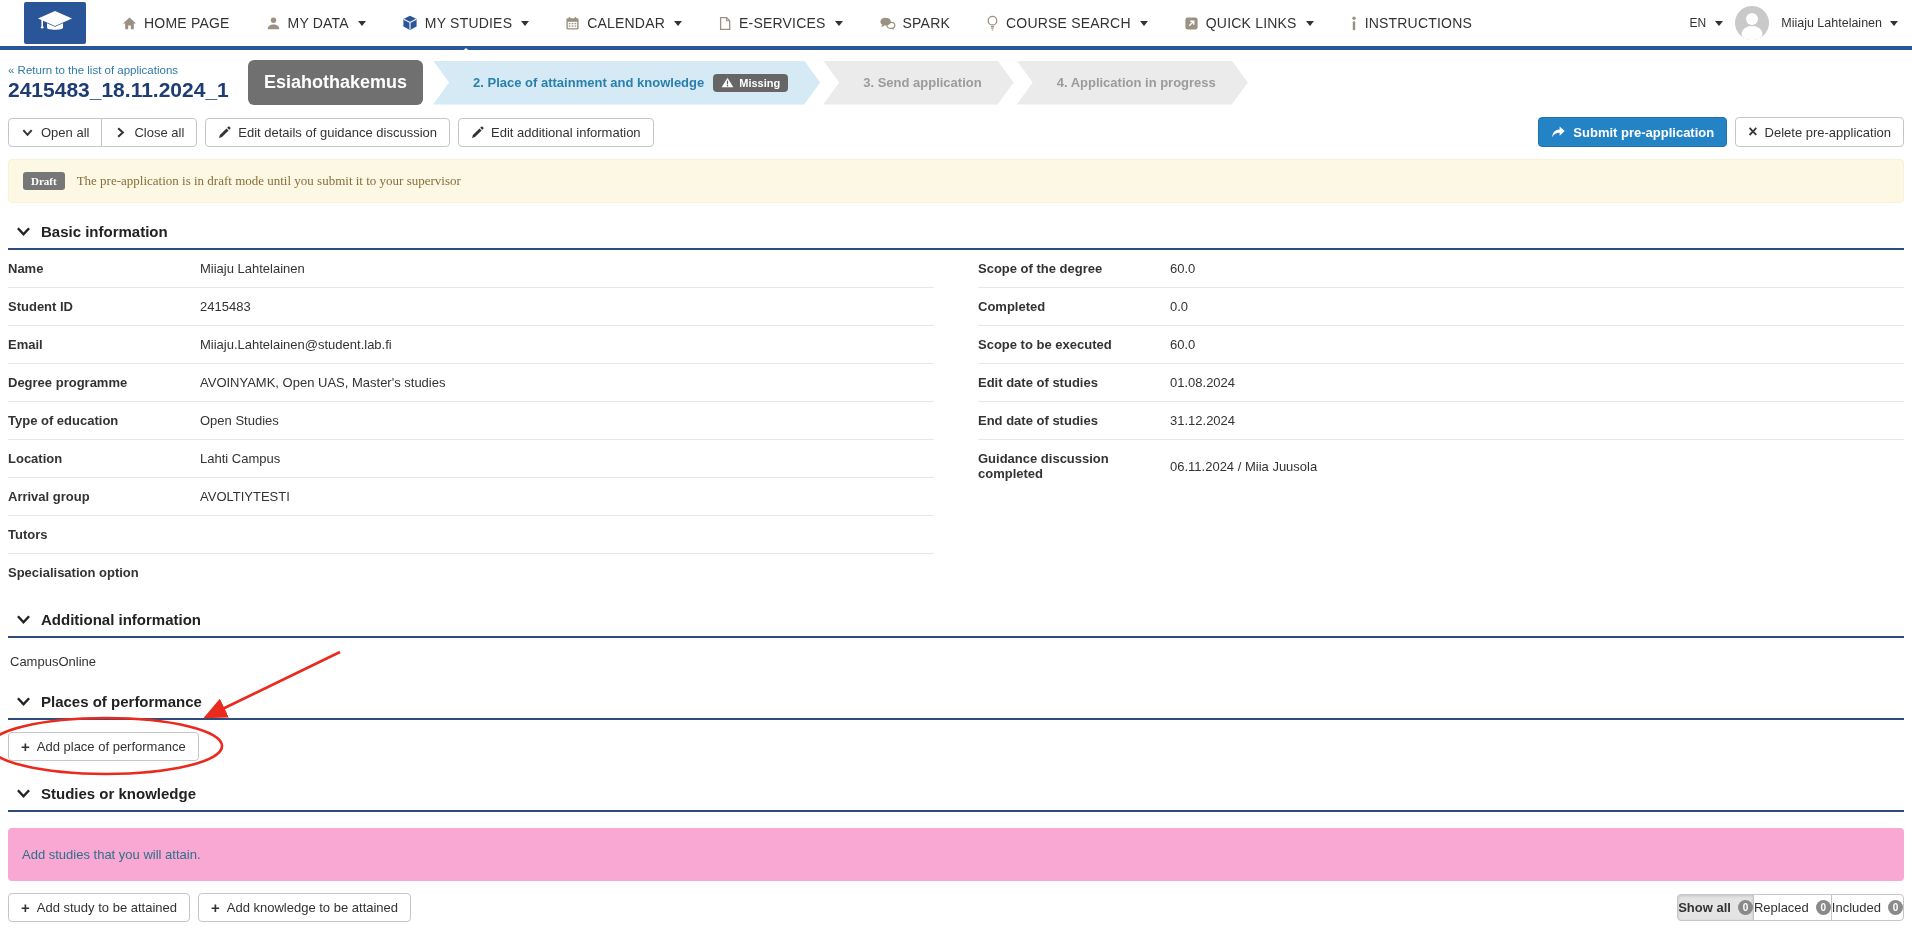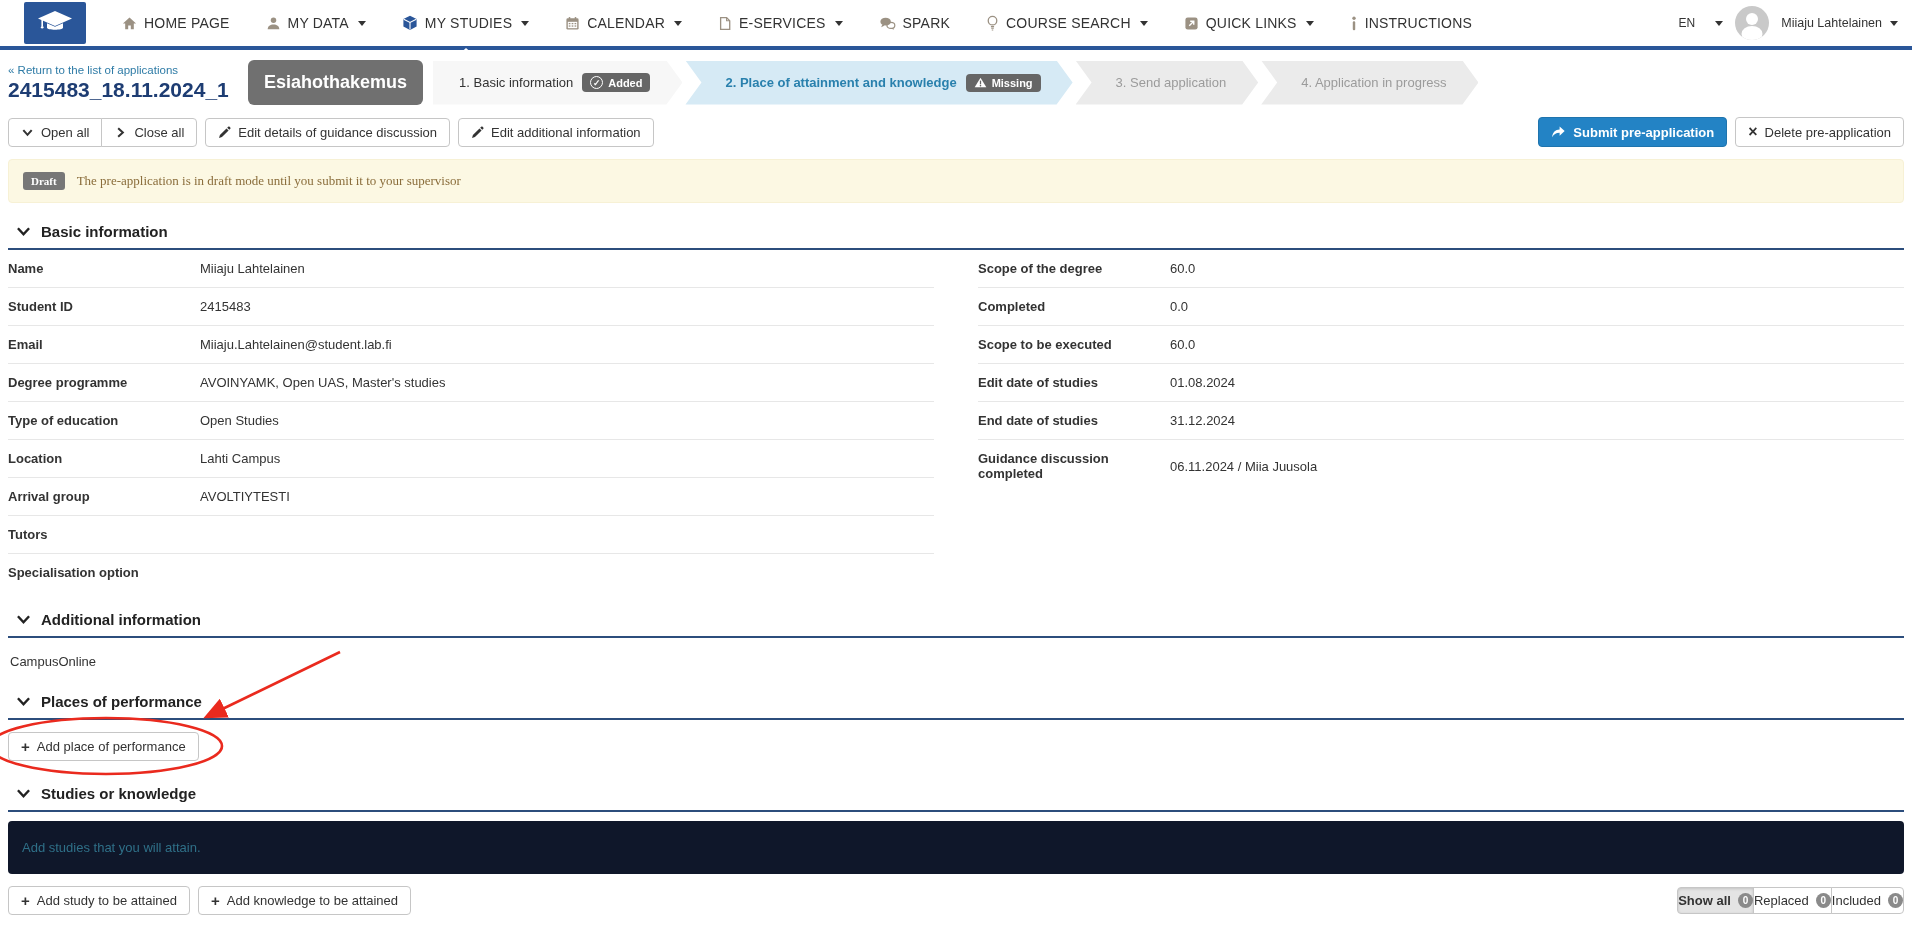--- a/index.html
+++ b/index.html
@@ -11,34 +11,34 @@
   
   .topnav { display: flex; align-items: center; height: 50px; border-bottom: 4px solid #2a5699; background: #fff; padding-right: 14px; }
   .logo { width: 62px; height: 42px; background: #2a5699; border-radius: 2px; margin-left: 24px; display: flex; align-items: center; justify-content: center; cursor: pointer; }
   .nav-items { display: flex; align-items: center; }
   .nav-item { display: flex; align-items: center; gap: 7px; margin-left: 36px; font-size: 14px; letter-spacing: .2px; color: #333; cursor: pointer; text-decoration: none; position: relative; height: 58px; }
   .nav-item.active { font-weight: normal; }
   .nav-item.active::after { content:""; position:absolute; bottom:-4px; left:50%; transform:translateX(-50%);
     border-left:9px solid transparent; border-right:9px solid transparent; border-bottom:8px solid #fff; }
   .caret { display:inline-block; width:0; height:0; border-left:4px solid transparent; border-right:4px solid transparent; border-top:5px solid #333; margin-left:2px; }
   .nav-right { margin-left: auto; display: flex; align-items: center; gap: 12px; }
-  .lang { display:flex; align-items:center; gap:18px; font-size:12px; cursor:pointer;justify-content:center; }
+  .lang { display:flex; align-items:center; gap:7px; font-size:12px; cursor:pointer;justify-content:center; }
   .avatar { width: 34px; height: 34px; border-radius: 50%; background: #c9c9c9; overflow: hidden; display:flex; align-items:flex-end; justify-content:center; }
   .username { display:flex; align-items:center; gap:6px; font-size:12.5px; cursor:pointer; }
   
   .page-head { display: flex; align-items: center; padding: 10px 8px 6px 8px; }
   .head-left { display:flex; flex-direction:column; margin-right: 12px; min-width: 228px; }
   .return-link { font-size: 11.5px; color: #2e7ba6; cursor: pointer; text-decoration: none; }
   .app-id { font-size: 21px; font-weight: bold; color: #1e3d73; margin-top: 2px; white-space: nowrap; }
   .form-chip { background: #707070; color: #fff; font-weight: bold; font-size: 18px; padding: 12px 16px; border-radius: 6px; white-space: nowrap; }
   .wizard { display: flex; align-items: stretch; height: 44px; margin-left: 10px; }
   .step { display: flex; align-items: center; gap: 9px; padding: 0 32px 0 26px; font-size: 13px; white-space: nowrap; }
   .step + .step { margin-left: 3px; }
   .step-first { clip-path: polygon(0 0, calc(100% - 16px) 0, 100% 50%, calc(100% - 16px) 100%, 0 100%); }
-  .step-notch { clip-path: polygon(0 0, calc(100% - 16px) 0, 100% 50%, calc(100% - 16px) 100%, 0 100%, 16px 50%); padding-left: 40px; }
+  .step-notch { clip-path: polygon(0 0, calc(100% - 16px) 0, 100% 50%, calc(100% - 16px) 100%, 0 100%, 16px 50%); padding-left: 40px; font-weight: bold; }
   .step-done { background: #f7f7f7; color: #333; }
   .step-active { background: #d6eaf5; color: #2980ad; font-weight: bold; }
   .step-upcoming { background: #ebebeb; color: #9b9b9b; }
   .badge-dark { display: inline-flex; align-items: center; gap: 5px; background: #666; color: #fff; border-radius: 4px; font-size: 11px; font-weight: bold; padding: 3px 8px; }
   .chk { display:inline-block; width:13px; height:13px; border:1px solid #fff; border-radius:50%; font-size:9px; line-height:12px; text-align:center; }
   
   .btn { display: inline-flex; align-items: center; gap: 7px; background: #fff; border: 1px solid #c6c6c6; border-radius: 4px; padding: 6px 12px; font-size: 13px; color: #333; cursor: pointer; font-family: inherit; white-space: nowrap; }
   .btn-primary { background: #2383c5; border-color: #1f74ad; color: #fff; font-weight: bold; }
   .btn-group { display: inline-flex; }
   .btn-group .btn { border-radius: 0; }
@@ -57,21 +57,21 @@
   .info-cols { display: flex; gap: 44px; }
   .info-col { flex: 1; }
   .irow { display: flex; padding: 11px 0; border-bottom: 1px solid #e7e7e7; min-height: 36px; align-items: center; }
   .irow:last-child { border-bottom: none; }
   .ilabel { width: 192px; flex-shrink: 0; font-weight: bold; }
   .ival { flex: 1; }
   .plain-value { padding: 16px 2px 4px 2px; }
   .places { position: relative; }
   .add-place { margin: 12px 0 4px 0; position: relative; }
   .annotation { position: absolute; left: -20px; top: -45px; width: 440px; height: 205px; pointer-events: none; z-index: 5; }
-  .info-box { margin-top: 9px; background: #0f172a; border-radius: 4px; color: #2f7088; padding: 19px 14px; }
+  .info-box { margin-top: 16px; background: #f9a8d4; border-radius: 4px; color: #2f7088; padding: 19px 14px; }
   
   .bottom-bar { display: flex; align-items: center; gap: 8px; margin: 12px 8px 0 8px; }
   .fgroup { margin-left: auto; display: inline-flex; }
   .fgroup .btn { border-radius: 0; margin-left: -1px; padding: 5px 0; }
   .fgroup .btn:first-child { border-radius: 4px 0 0 4px; margin-left: 0; }
   .fgroup .btn:last-child { border-radius: 0 4px 4px 0; }
   .fgroup .btn.active { background: #e4e4e4; font-weight: bold; box-shadow: inset 0 1px 3px rgba(0,0,0,.15); }
   .cnt { width: 15px; height: 15px; border-radius: 50%; background: #8a8a8a; color: #fff; font-size: 10px; font-weight: bold; display: inline-flex; align-items: center; justify-content: center; }
   .ico { flex-shrink: 0; }
 </style>
@@ -185,27 +185,20 @@
   </div>
 </header>
 
 <div class="page-head">
   <div class="head-left">
     <a class="return-link">« Return to the list of applications</a>
     <div class="app-id">2415483_18.11.2024_1</div>
   </div>
   <div class="form-chip">Esiahothakemus</div>
   <div class="wizard">
-    <div class="step step-first step-done">
-      <span>1. Basic information</span>
-      <span class="badge-dark">
-        <span class="chk">✓</span>
-        <span>Added</span>
-      </span>
-    </div>
     <div class="step step-notch step-active">
       <span>2. Place of attainment and knowledge</span>
       <span class="badge-dark">
         <svg width="13" height="11" viewBox="0 0 16 14">
             <path d="M8 0.8 L15.4 13.2 H0.6 Z" fill="#fff"></path>
             <rect x="7.2" y="4.6" width="1.6" height="4.6" fill="#666"></rect>
             <circle cx="8" cy="11" r="1" fill="#666"></circle>
           </svg>
         <span>Missing</span>
       </span>

